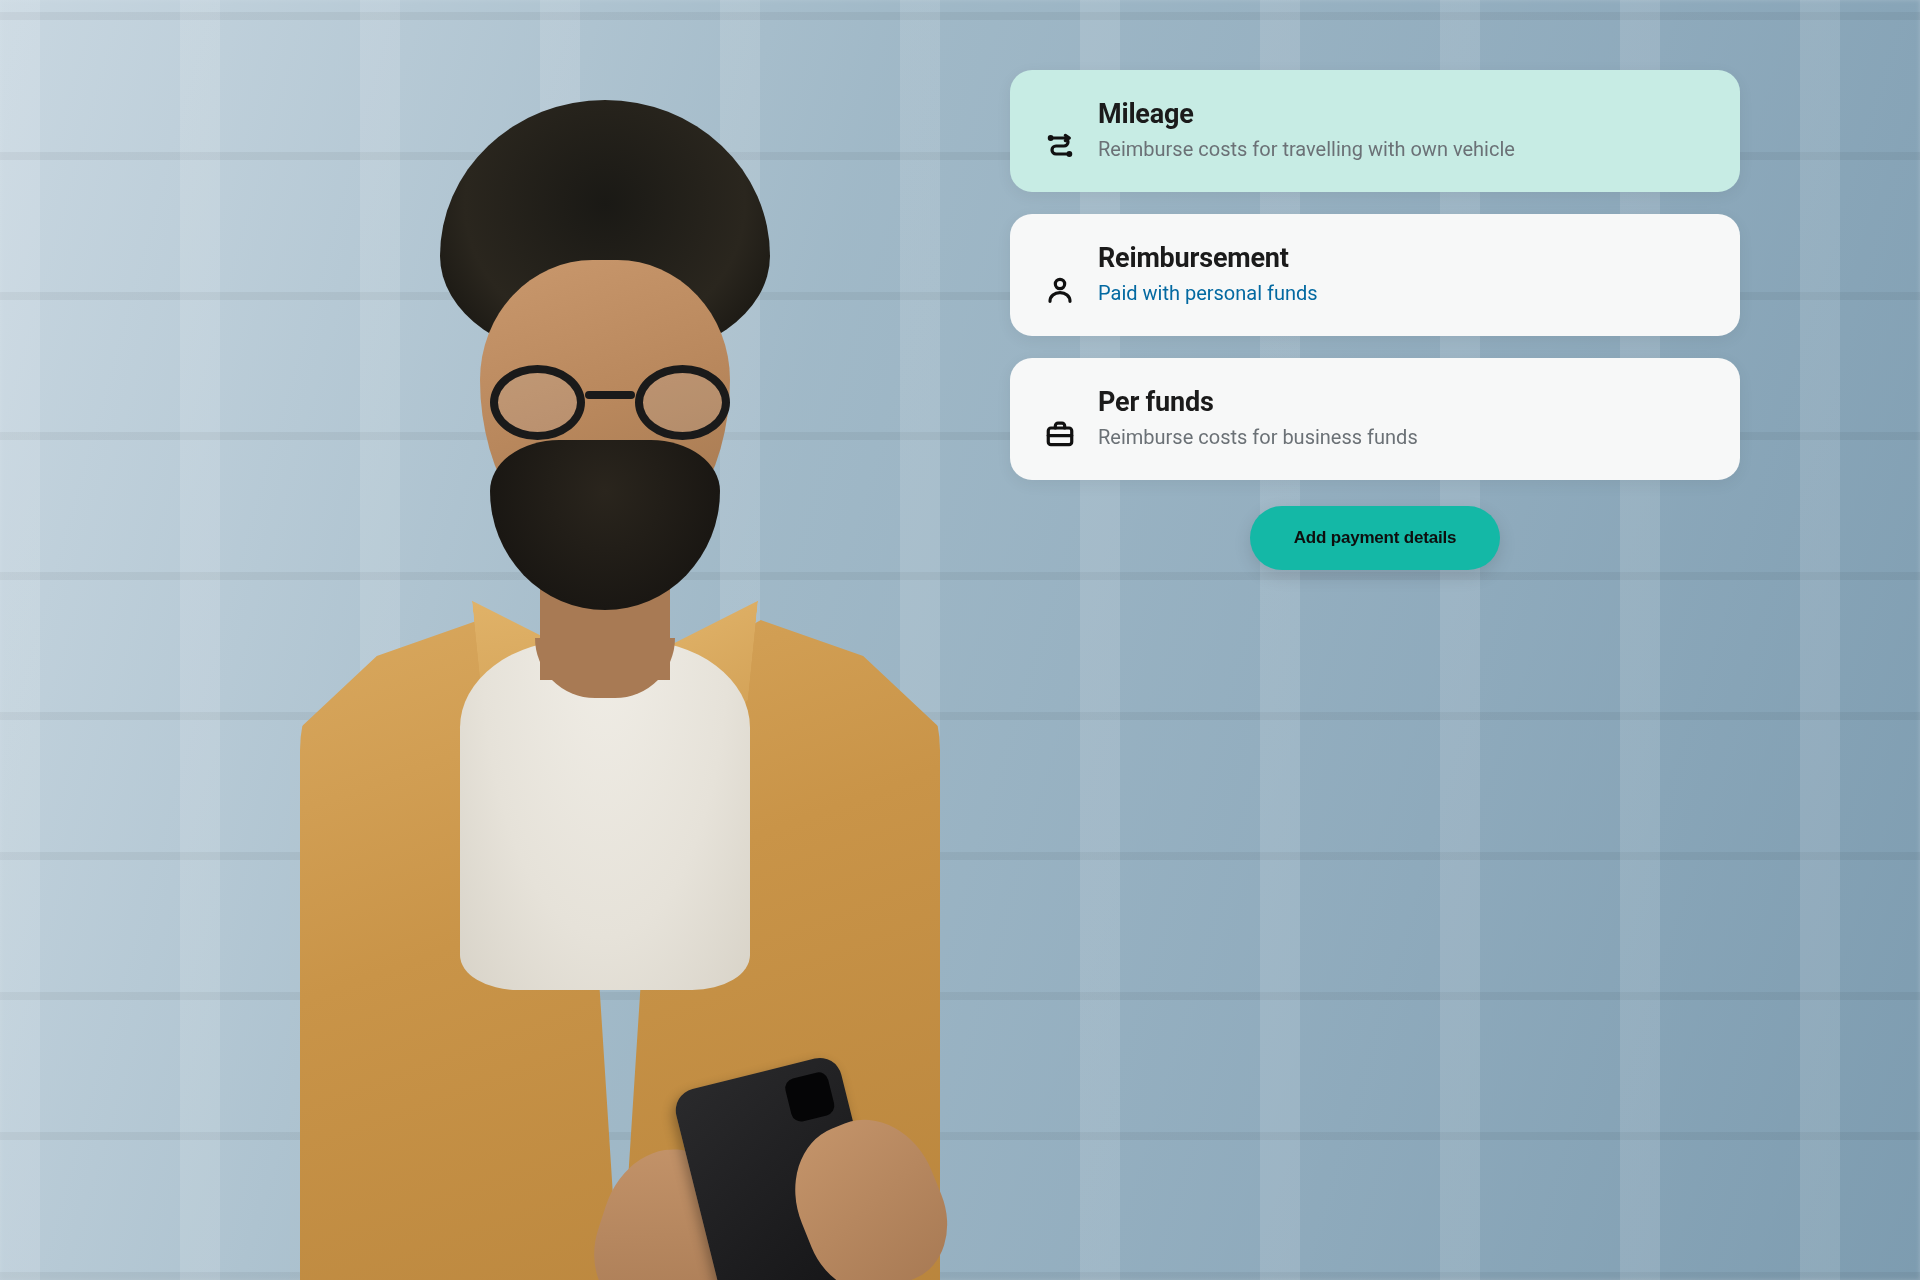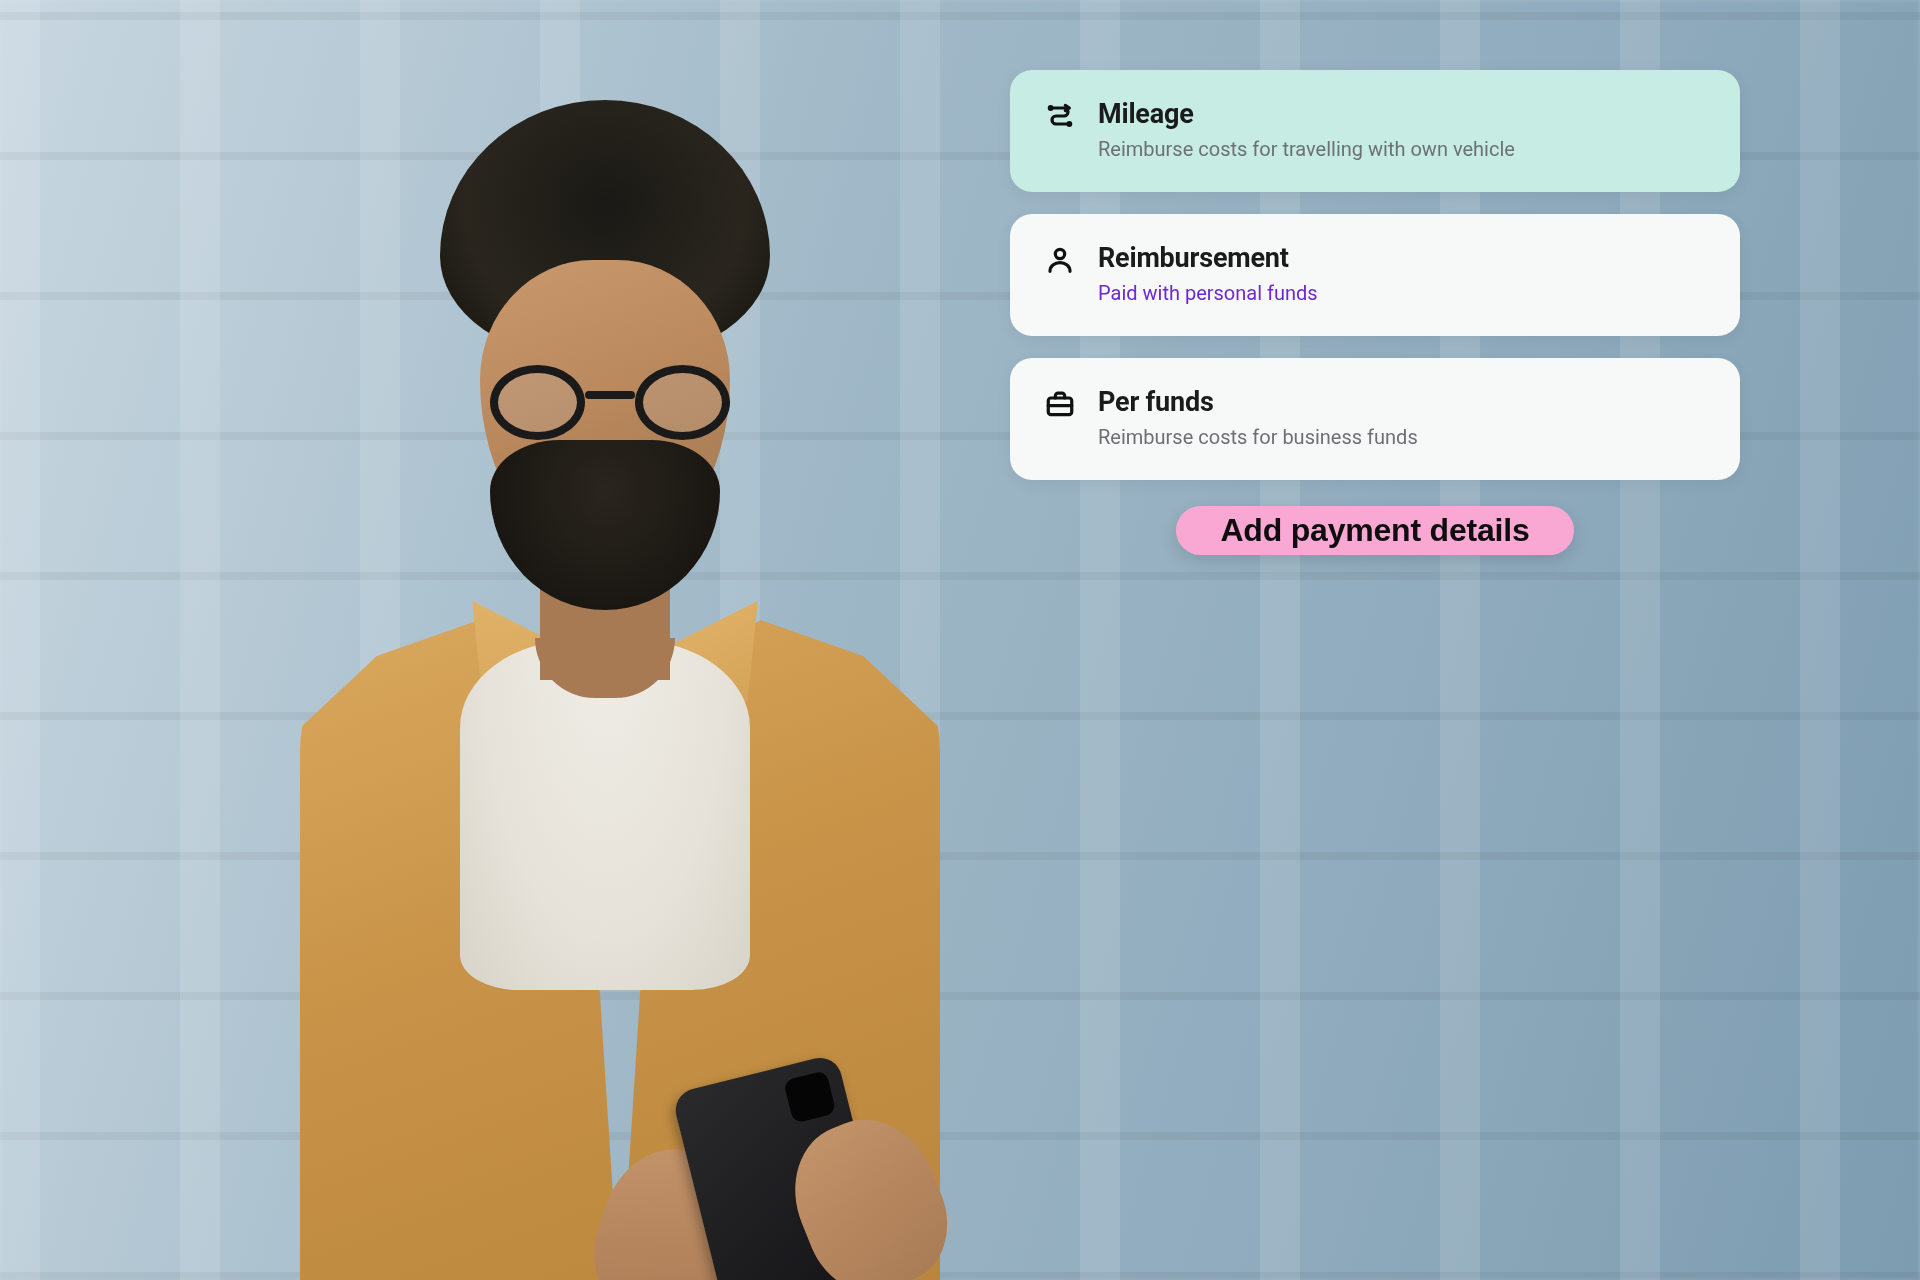--- a/index.html
+++ b/index.html
@@ -217,21 +217,21 @@
       top: 70px;
       width: 730px;
       z-index: 5;
       display: flex;
       flex-direction: column;
       gap: 22px;
     }
 
     .option-card {
       display: flex;
-      align-items: flex-start;
+      align-items: flex-end;
       gap: 22px;
       padding: 28px 34px 30px 34px;
       border-radius: 22px;
       background: #f7f8f8;
       box-shadow: 0 4px 16px rgba(0,0,0,0.06);
       cursor: pointer;
     }
 
     .option-card.selected {
       background: #c7ece4;
@@ -265,35 +265,35 @@
     }
 
     .option-desc {
       font-size: 20px;
       font-weight: 400;
       color: #6b7176;
       line-height: 1.3;
     }
 
     .option-card:not(.selected) .option-desc.dark {
-      color: #6d28d9;
+      color: #0369a1;
     }
 
     .cta-wrap {
       display: flex;
       justify-content: center;
       margin-top: 4px;
     }
 
     .cta-button {
-      background: #f9a8d4;
+      background: #14b8a6;
       color: #0e0e0e;
-      font-size: 32px;
+      font-size: 17px;
       font-weight: 700;
-      padding: 6px 44px;
+      padding: 22px 44px;
       border: none;
       border-radius: 999px;
       cursor: pointer;
       box-shadow: 0 6px 18px rgba(0,0,0,0.12);
       letter-spacing: -0.2px;
     }
   </style>
 </head>
 <body>
 

